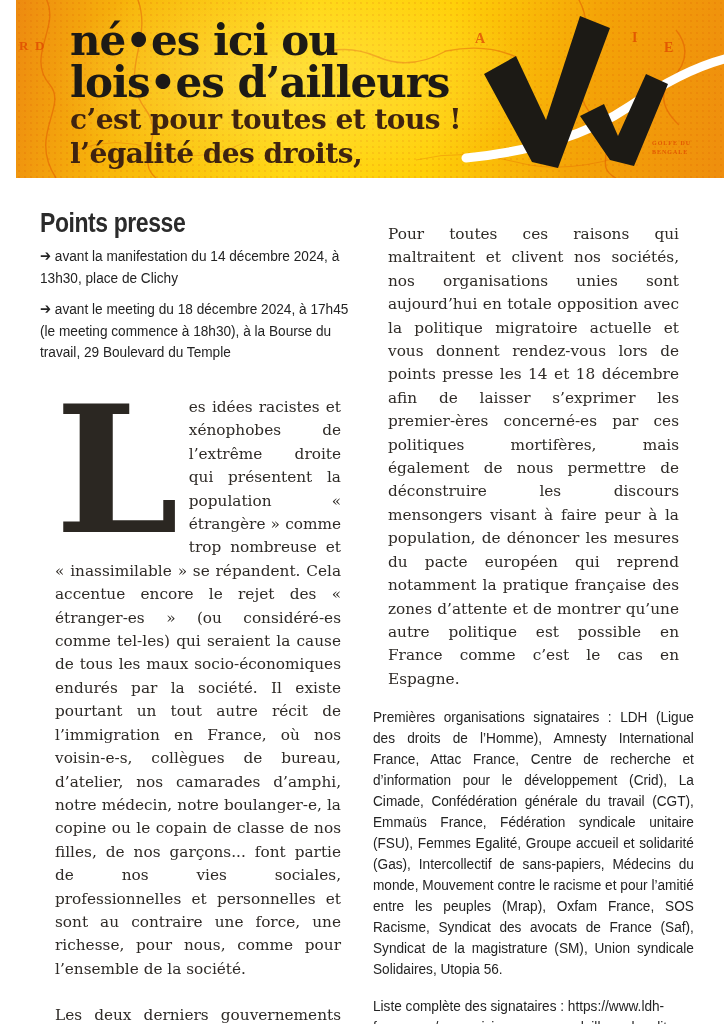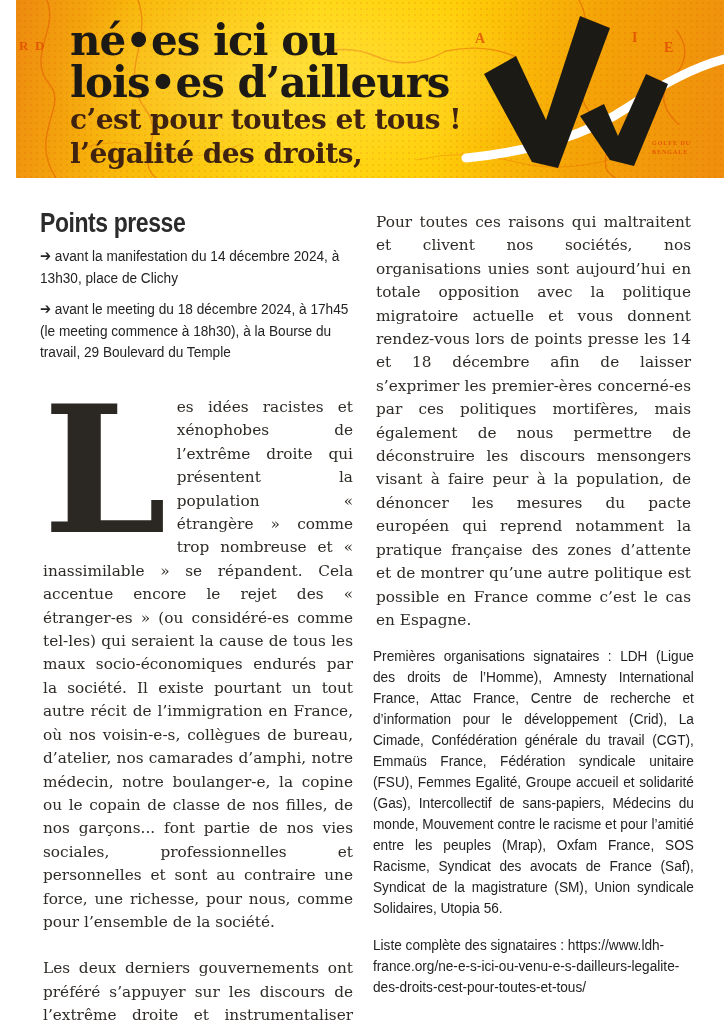--- a/index.html
+++ b/index.html
@@ -35,21 +35,21 @@
     font-size:28px;line-height:30px;letter-spacing:-0.5px;
     transform:scaleX(.82);transform-origin:0 0;width:122%;margin:0;}
   .cond{font-family:"Liberation Sans",sans-serif;color:#232323;
     font-size:15.5px;line-height:21px;
     transform:scaleX(.88);transform-origin:0 0;width:113.6%;}
   .pp-item{margin:7px 0 0 0;}
   .pp-item .arrow{font-family:"DejaVu Sans",sans-serif;font-size:15px;}
 
   
   .body-par{font-family:"DejaVu Serif",serif;color:#2e2a26;font-size:15.3px;
-    line-height:23.4px;text-align:justify;margin:3px;hyphens:auto;-webkit-hyphens:auto;}
+    line-height:23.4px;text-align:justify;margin:15px;hyphens:auto;-webkit-hyphens:auto;}
   .dropcap{float:left;font-family:"DejaVu Serif",serif;font-weight:700;color:#2b2722;
     font-size:176px;line-height:134px;margin:8px 10px 0 0;}
   .left-par1{margin-top:34px;}
   .left-par2{margin-top:23px;}
 
   .sig{margin-top:13px;text-align:justify;}
   .listurl{margin-top:14px;}
   .contacts-head{margin-top:30px;}
   a.plain{color:inherit;text-decoration:none;}
 </style>

